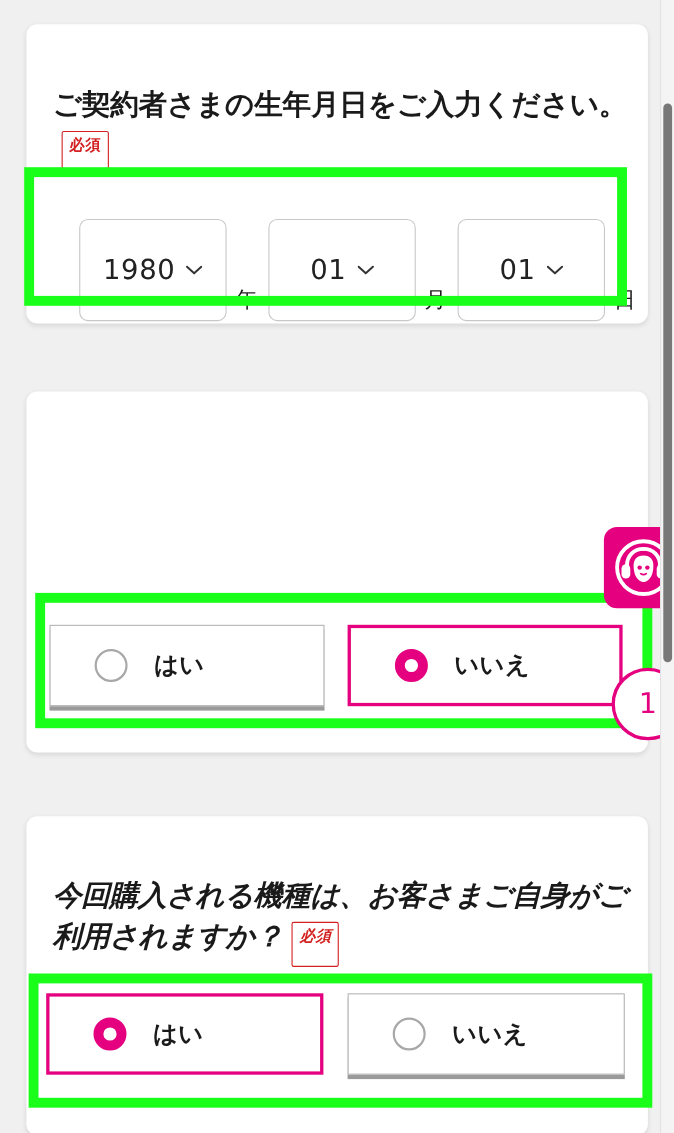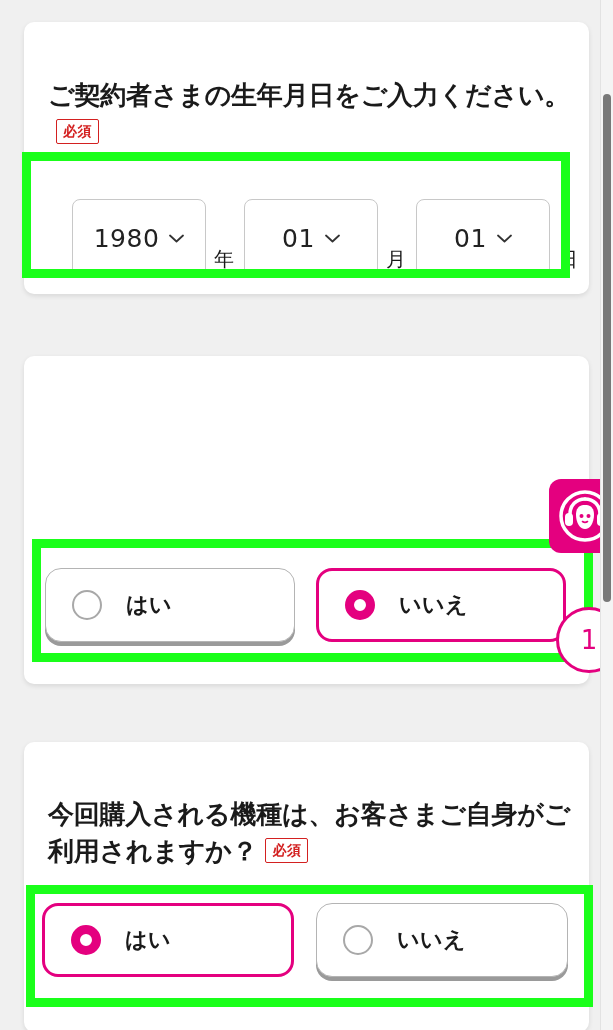--- a/index.html
+++ b/index.html
@@ -41,31 +41,31 @@
     left: 24px;
     right: 18px;
     font-size: 26px;
     font-weight: bold;
     color: #1a1a1a;
     line-height: 1.42;
     letter-spacing: -0.2px;
   }
   #title-birthdate { top: 55px; }
   #title-auid      { top: 55px; }
-  #title-usage     { top: 54px; }
+  #title-usage     { top: 54px; font-style: italic; }
 
   .badge-required {
     display: inline-block;
     vertical-align: 5px;
     border: 1px solid #d32020;
     color: #d32020;
     font-size: 14px;
     font-weight: bold;
     line-height: 1;
-    padding: 4px 6px 5px 6px;
+    padding: 4px 6px 21px 6px;
     border-radius: 2px;
     margin-left: 8px;
     letter-spacing: 0.5px;
     background: #fff;
   }
 
   
   .note {
     position: absolute;
     left: 26px;
@@ -92,21 +92,21 @@
   .date-row {
     position: absolute;
     left: 48px;
     top: 177px;
     display: flex;
     align-items: flex-end;
   }
   .sel-wrap { display: flex; align-items: flex-end; }
   .sel-box {
     width: 134px;
-    height: 79px;
+    height: 93px;
     border: 1px solid #c8c8c8;
     border-radius: 8px;
     background: #ffffff;
     display: flex;
     align-items: center;
     justify-content: center;
     box-sizing: border-box;
     gap: 10px;
   }
   .sel-box .sel-val {
@@ -132,24 +132,24 @@
     display: flex;
   }
   #radios-auid  { left: 45px; top: 568px;  gap: 21px; }
   #radios-usage { left: 42px; top: 903px;  gap: 22px; }
 
   .opt {
     width: 250px;
     height: 74px;
     box-sizing: border-box;
     background: #ffffff;
-    border-radius: 16px;
+    border-radius: 0;
     display: flex;
     align-items: center;
-    padding-left: 26px;
+    padding-left: 40px;
     cursor: pointer;
   }
   .opt.unsel {
     border: 1px solid #b4b4b4;
     box-shadow: 0 4px 0 0 #9a9a9a;
   }
   .opt.sel {
     border: 3px solid #e4007f;
     box-shadow: none;
   }

